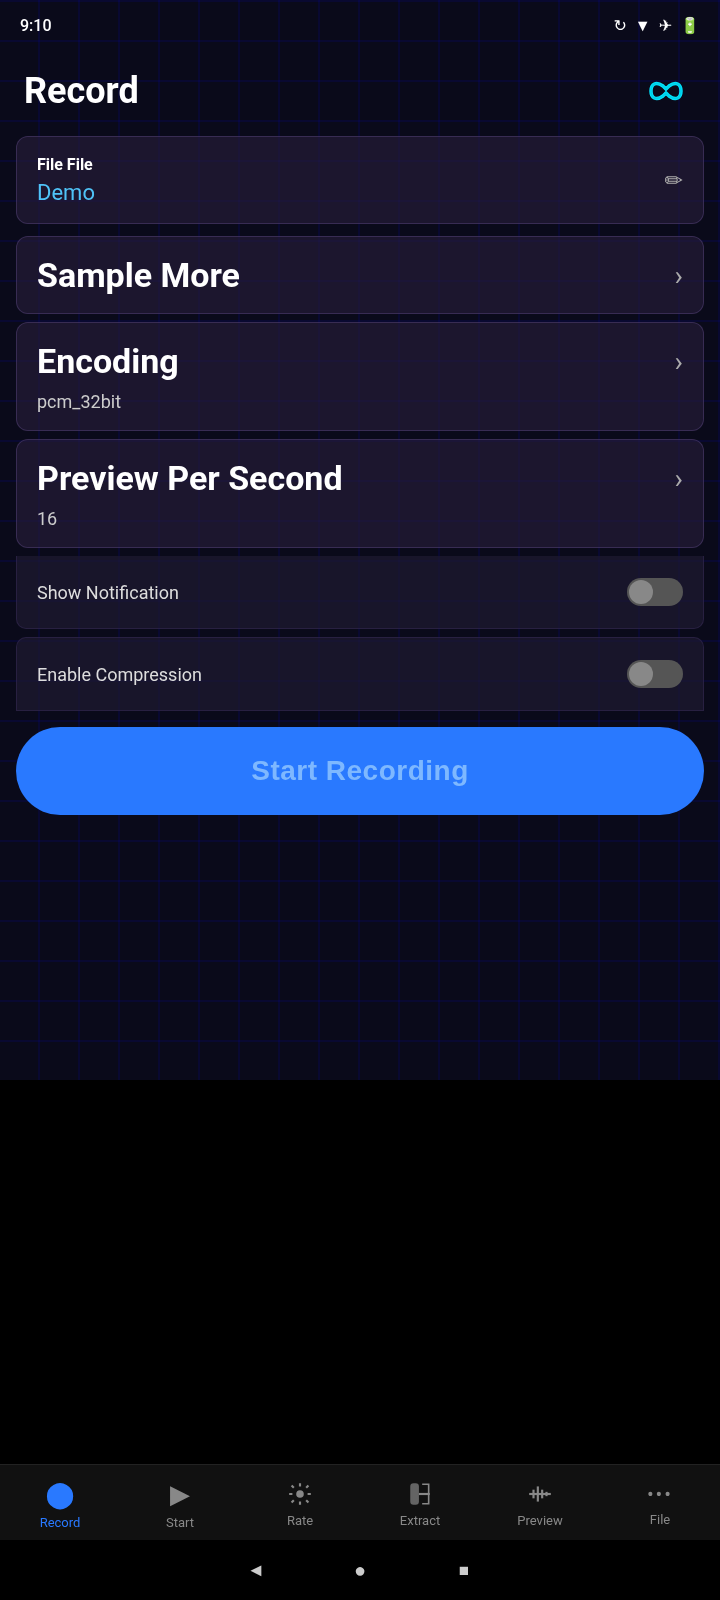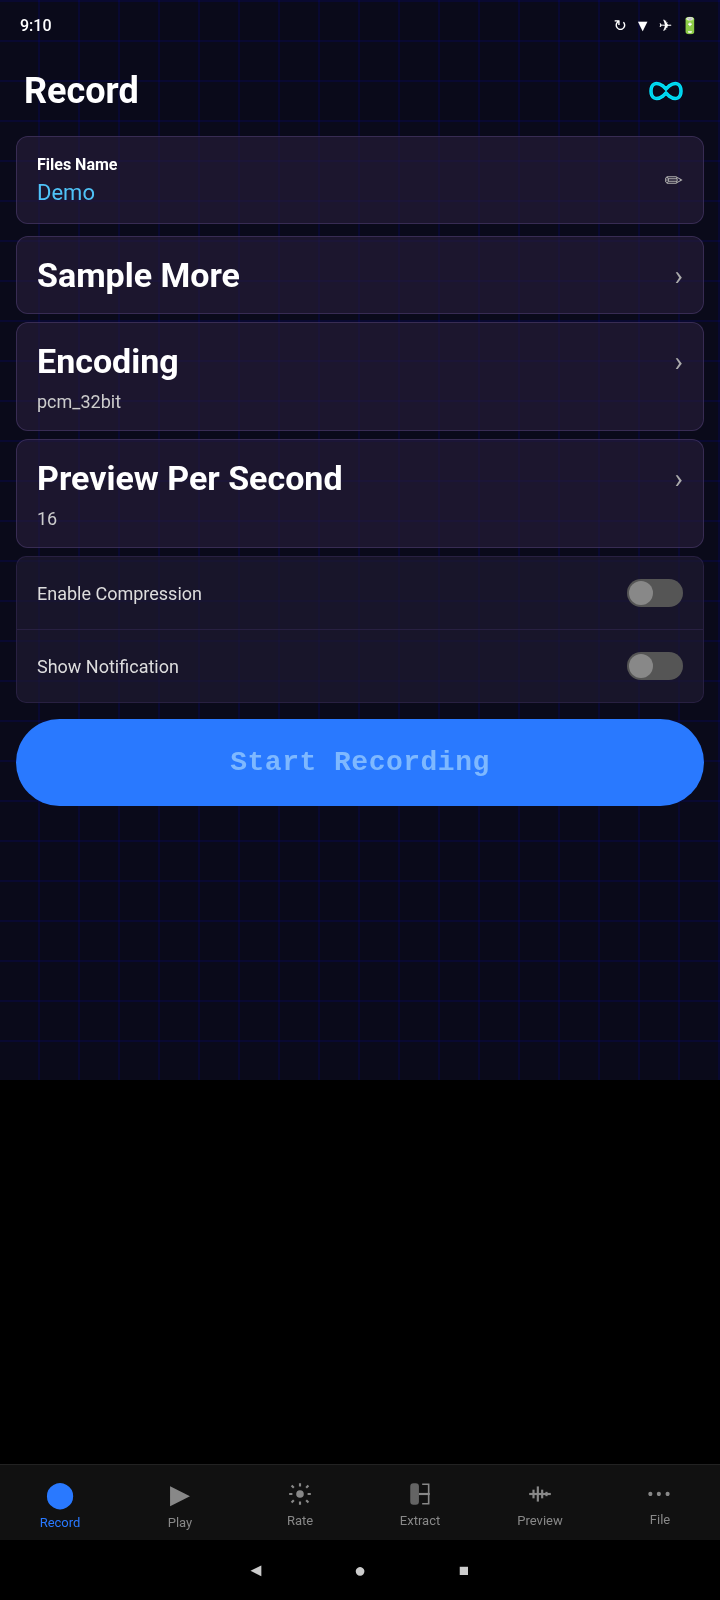--- a/index.html
+++ b/index.html
@@ -180,21 +180,20 @@
       border: none;
       border-radius: 50px;
       padding: 28px 20px;
       width: calc(100% - 32px);
       color: #7eb8ff;
       font-size: 28px;
       font-weight: 600;
       text-align: center;
       cursor: pointer;
       letter-spacing: 0.5px;
-      font-family: Liberation Mono, monospace;
     }
 
     
     .bottom-nav {
       position: absolute;
       bottom: 60px;
       left: 0;
       right: 0;
       background: #111;
       display: flex;
@@ -299,21 +298,21 @@
     <span class="header-title">Record</span>
     <svg class="infinity-logo" viewBox="0 0 60 30">
       <path d="M15,15 C15,8 20,5 27,10 L30,13 L33,10 C40,5 45,8 45,15 C45,22 40,25 33,20 L30,17 L27,20 C20,25 15,22 15,15 Z" fill="none" stroke="#00e5ff" stroke-width="3.5"></path>
       <path d="M15,15 C15,8 20,5 27,10 L30,13 L33,10 C40,5 45,8 45,15 C45,22 40,25 33,20 L30,17 L27,20 C20,25 15,22 15,15 Z" fill="none" stroke="#00bcd4" stroke-width="1.5" opacity="0.5"></path>
     </svg>
   </div>
 
   
   <div class="card card-file">
     <div>
-      <div class="file-label">Files Name</div>
+      <div class="file-label">File File</div>
       <div class="file-value">Demo</div>
     </div>
     <span class="edit-icon">✏</span>
   </div>
 
   
   <div class="card card-setting" style="margin-top:12px;">
     <div class="setting-header">
       <span class="setting-title">Sample More</span>
       <span class="chevron">›</span>
@@ -330,42 +329,42 @@
 
   <div class="card card-setting">
     <div class="setting-header">
       <span class="setting-title">Preview Per Second</span>
       <span class="chevron">›</span>
     </div>
     <div class="setting-value">16</div>
   </div>
 
   
+  <div style="margin: 0 16px 0; background: rgba(30,25,50,0.7); border: 1px solid rgba(80,60,120,0.3); border-top: none; border-radius: 0 0 10px 10px; padding: 22px 20px; display: flex; justify-content: space-between; align-items: center;">
+    <span class="toggle-label">Show Notification</span>
+    <div class="toggle-switch"></div>
+  </div>
+
   <div style="margin: 8px 16px 0; background: rgba(30,25,50,0.7); border: 1px solid rgba(80,60,120,0.3); border-radius: 10px 10px 0 0; padding: 22px 20px; display: flex; justify-content: space-between; align-items: center;">
     <span class="toggle-label">Enable Compression</span>
     <div class="toggle-switch"></div>
   </div>
 
-  <div style="margin: 0 16px 0; background: rgba(30,25,50,0.7); border: 1px solid rgba(80,60,120,0.3); border-top: none; border-radius: 0 0 10px 10px; padding: 22px 20px; display: flex; justify-content: space-between; align-items: center;">
-    <span class="toggle-label">Show Notification</span>
-    <div class="toggle-switch"></div>
-  </div>
-
   
   <button class="start-btn">Start Recording</button>
 </div>
 
 <div class="bottom-nav">
   <div class="nav-item">
     <span class="nav-icon active">⬤</span>
     <span class="nav-label active">Record</span>
   </div>
   <div class="nav-item">
     <span class="nav-icon">▶</span>
-    <span class="nav-label">Play</span>
+    <span class="nav-label">Start</span>
   </div>
   <div class="nav-item">
     <svg width="26" height="26" viewBox="0 0 24 24" fill="#888">
       <circle cx="12" cy="12" r="3.5"></circle>
       <path d="M12,2 L12,5 M12,19 L12,22 M2,12 L5,12 M19,12 L22,12 M4.2,4.2 L6.3,6.3 M17.7,17.7 L19.8,19.8 M4.2,19.8 L6.3,17.7 M17.7,6.3 L19.8,4.2" stroke="#888" stroke-width="2" fill="none"></path>
     </svg>
     <span class="nav-label">Rate</span>
   </div>
   <div class="nav-item">
     <svg width="26" height="26" viewBox="0 0 24 24" fill="none" stroke="#888" stroke-width="2">

